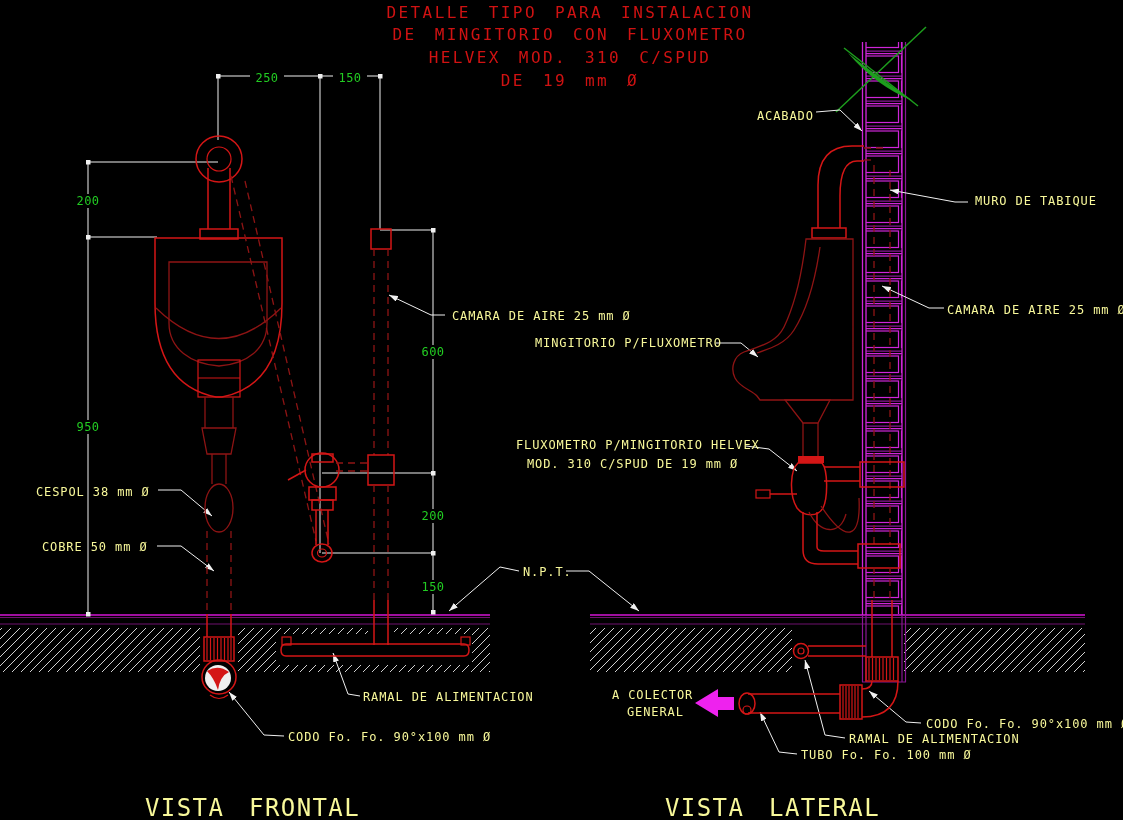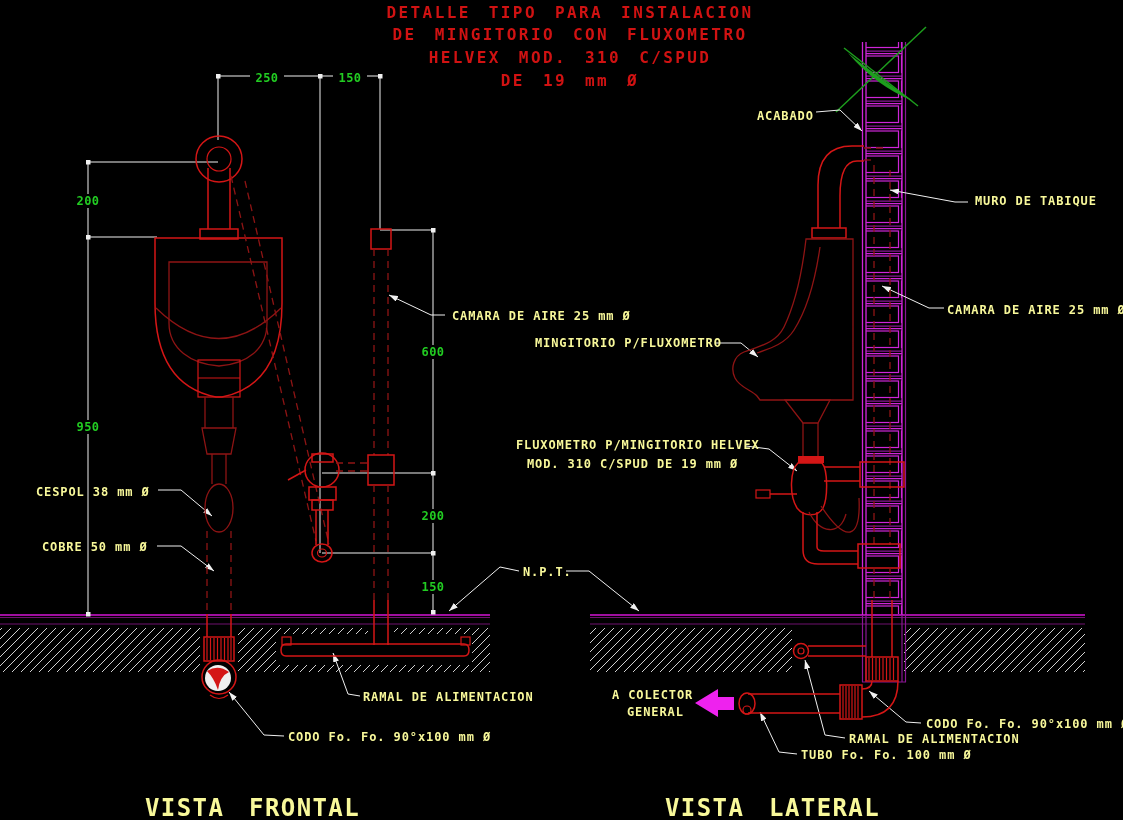--- a/index.html
+++ b/index.html
@@ -1,16 +1,16 @@
 <!DOCTYPE html>
 <html><head>
 <meta charset="utf-8">
 <style>
   html,body{margin:0;padding:0;background:#000;}
-  .stage{position:relative;width:1123px;height:820px;background:#000;overflow:hidden;font-weight:bold;}
+  .stage{position:relative;width:1123px;height:820px;background:#000;overflow:hidden;}
   svg{display:block;}
   .rb{stroke:#d41616;fill:none;stroke-width:1.5;}
   .rb2{stroke:#d41616;fill:none;stroke-width:1.2;}
   .rbf{fill:#d41616;stroke:none;}
   .rd{stroke:#8e1414;fill:none;stroke-width:1.3;}
   .rdash{stroke:#8e1414;fill:none;stroke-width:1.3;stroke-dasharray:7 5;}
   .w{stroke:#f0f0f0;fill:none;stroke-width:1;}
   .wf{fill:#f0f0f0;stroke:none;}
   .mg{stroke:#cf25d8;fill:none;stroke-width:1.3;}
   .mgd{stroke:#8a1694;fill:none;stroke-width:1.2;}

